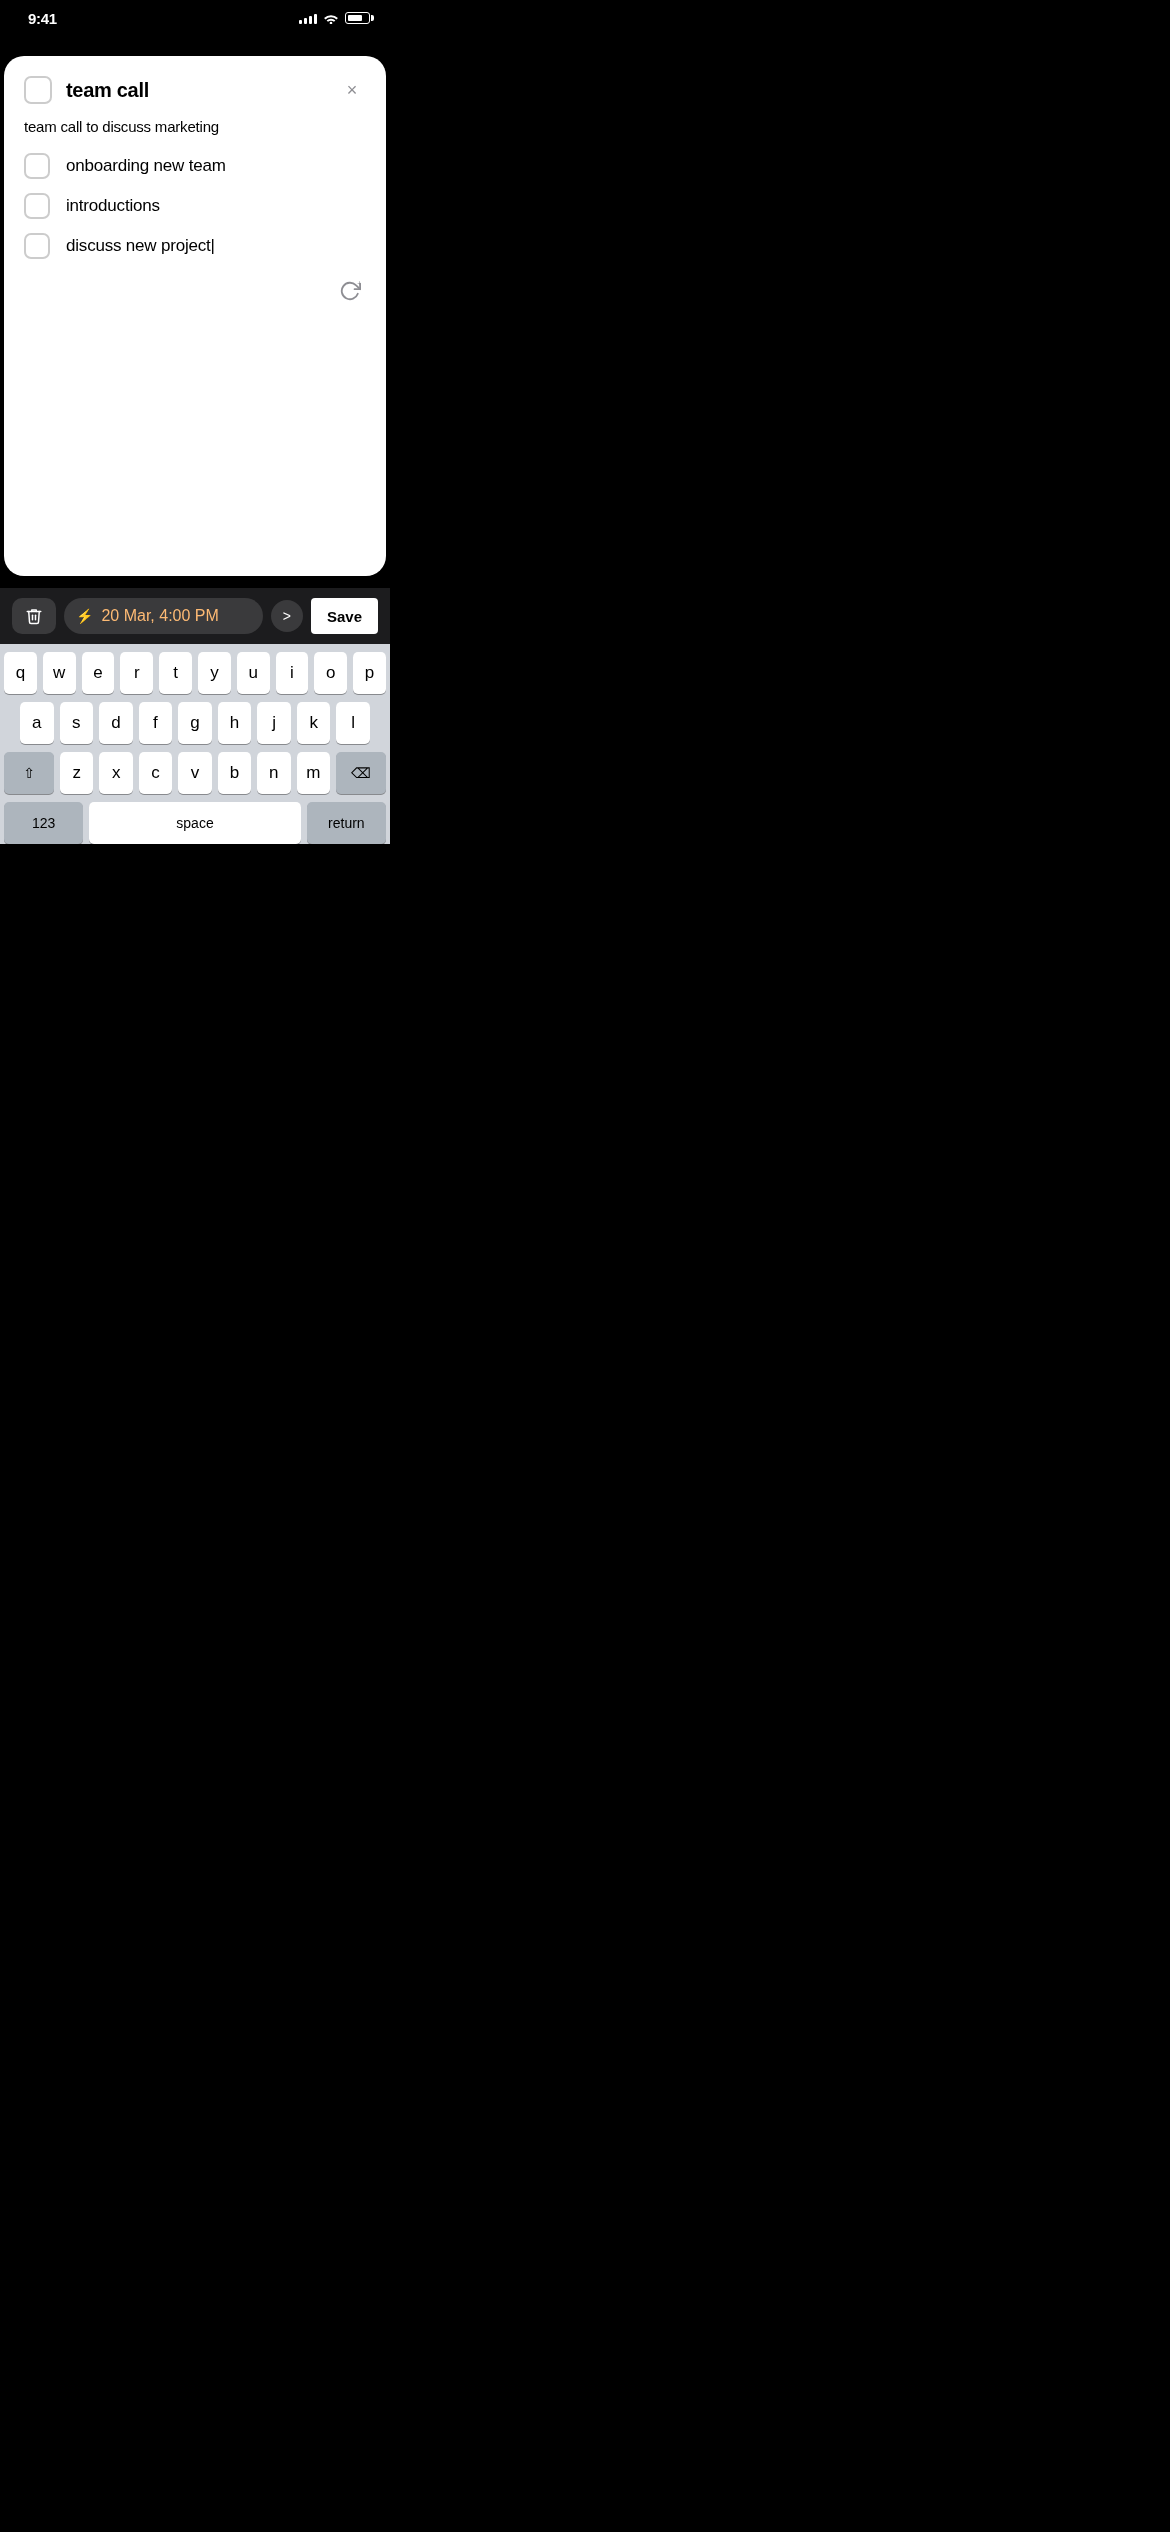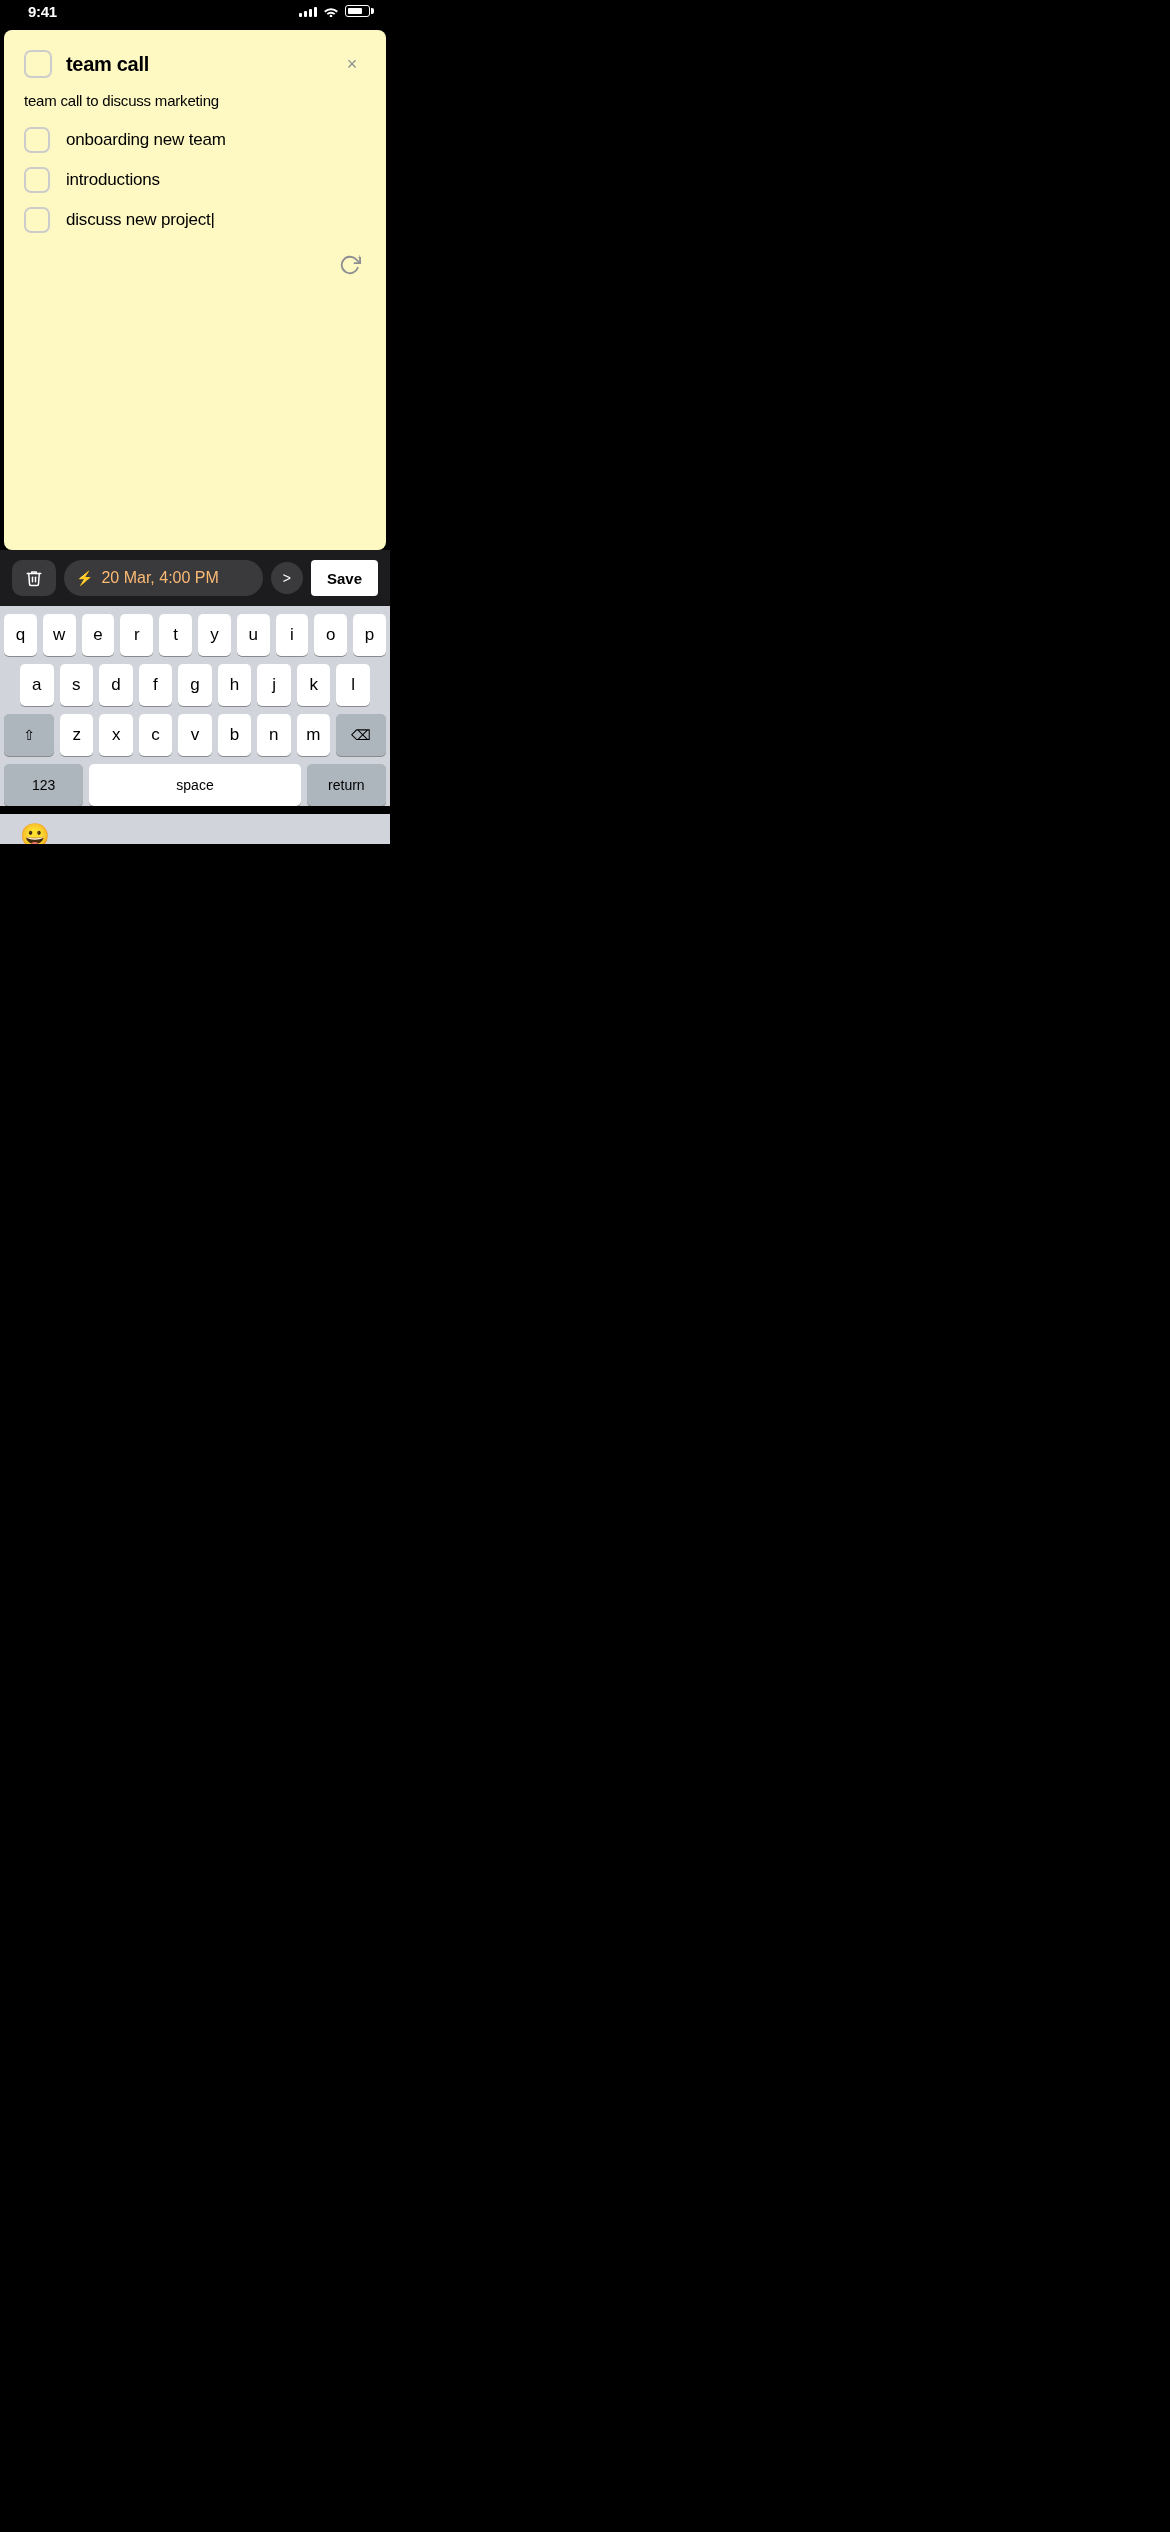--- a/index.html
+++ b/index.html
@@ -10,21 +10,21 @@
       height: 844px;
       background: #000;
       font-family: -apple-system, 'SF Pro Text', 'Helvetica Neue', sans-serif;
       overflow: hidden;
       position: relative;
     }
 
     
     .status-bar {
       background: #000;
-      height: 30px;
+      height: 44px;
       display: flex;
       align-items: center;
       justify-content: space-between;
       padding: 0 20px 8px 28px;
     }
 
     .status-time {
       color: #fff;
       font-size: 15px;
       font-weight: 600;
@@ -75,23 +75,23 @@
 
     .battery-fill {
       background: #fff;
       height: 100%;
       width: 75%;
       border-radius: 1px;
     }
 
     
     .card {
-      background: #fef9c3;
-      border-radius: 8px;
-      margin: 0 4px;
+      background: #ffffff;
+      border-radius: 20px;
+      margin: 12px 4px;
       padding: 0;
       min-height: 520px;
     }
 
     
     .card-header {
       display: flex;
       align-items: center;
       padding: 20px 20px 14px 20px;
       gap: 14px;

